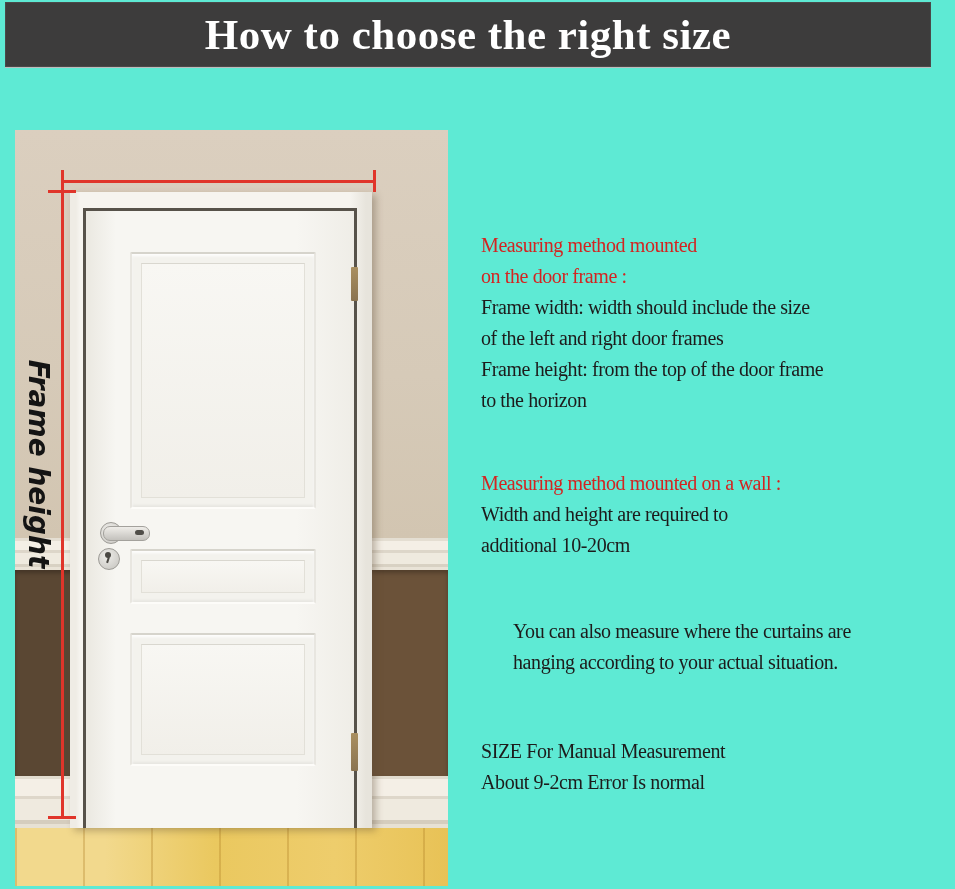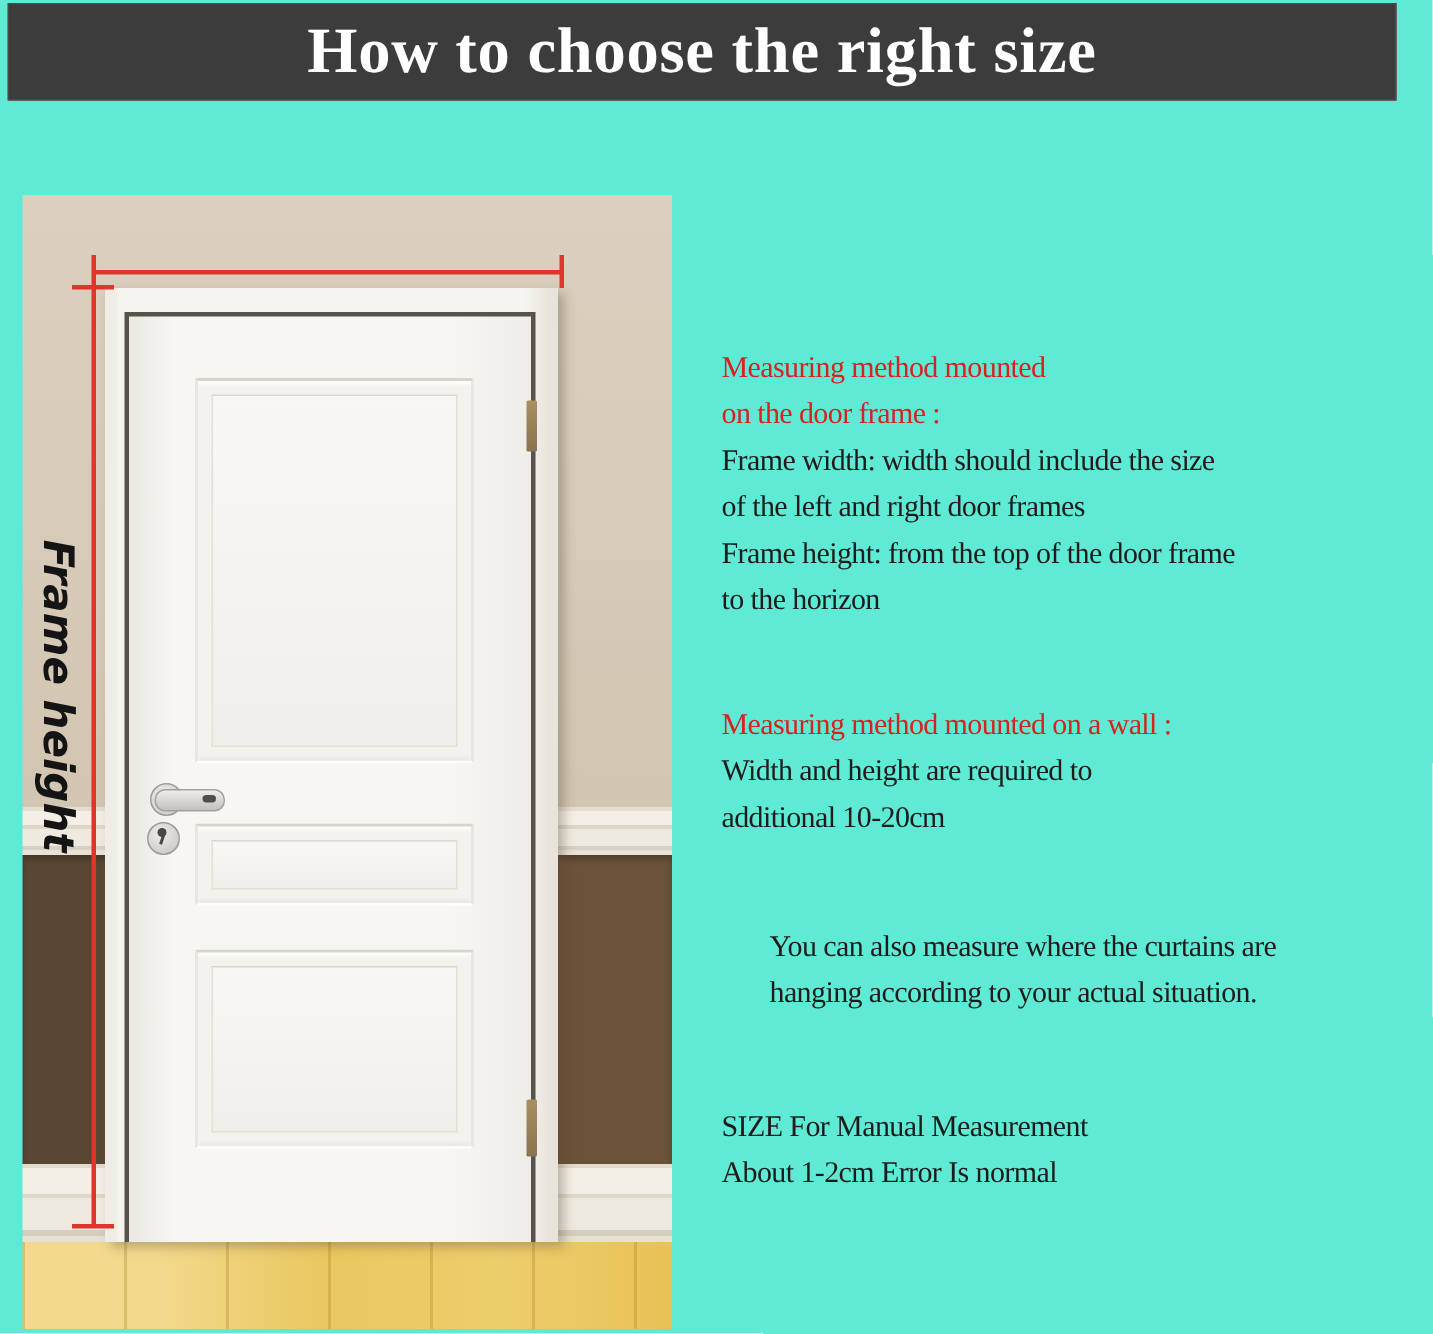--- a/index.html
+++ b/index.html
@@ -143,15 +143,15 @@
 to the horizon</div>
 
   <div class="instr red sec2-h">Measuring method mounted on a wall :</div>
   <div class="instr blk sec2-b">Width and height are required to
 additional 10-20cm</div>
 
   <div class="instr blk note">You can also measure where the curtains are
 hanging according to your actual situation.</div>
 
   <div class="instr blk disc">SIZE For Manual Measurement
-About 1-2cm Error Is normal</div>
+About 9-2cm Error Is normal</div>
 
 </div>
 
 </body></html>

